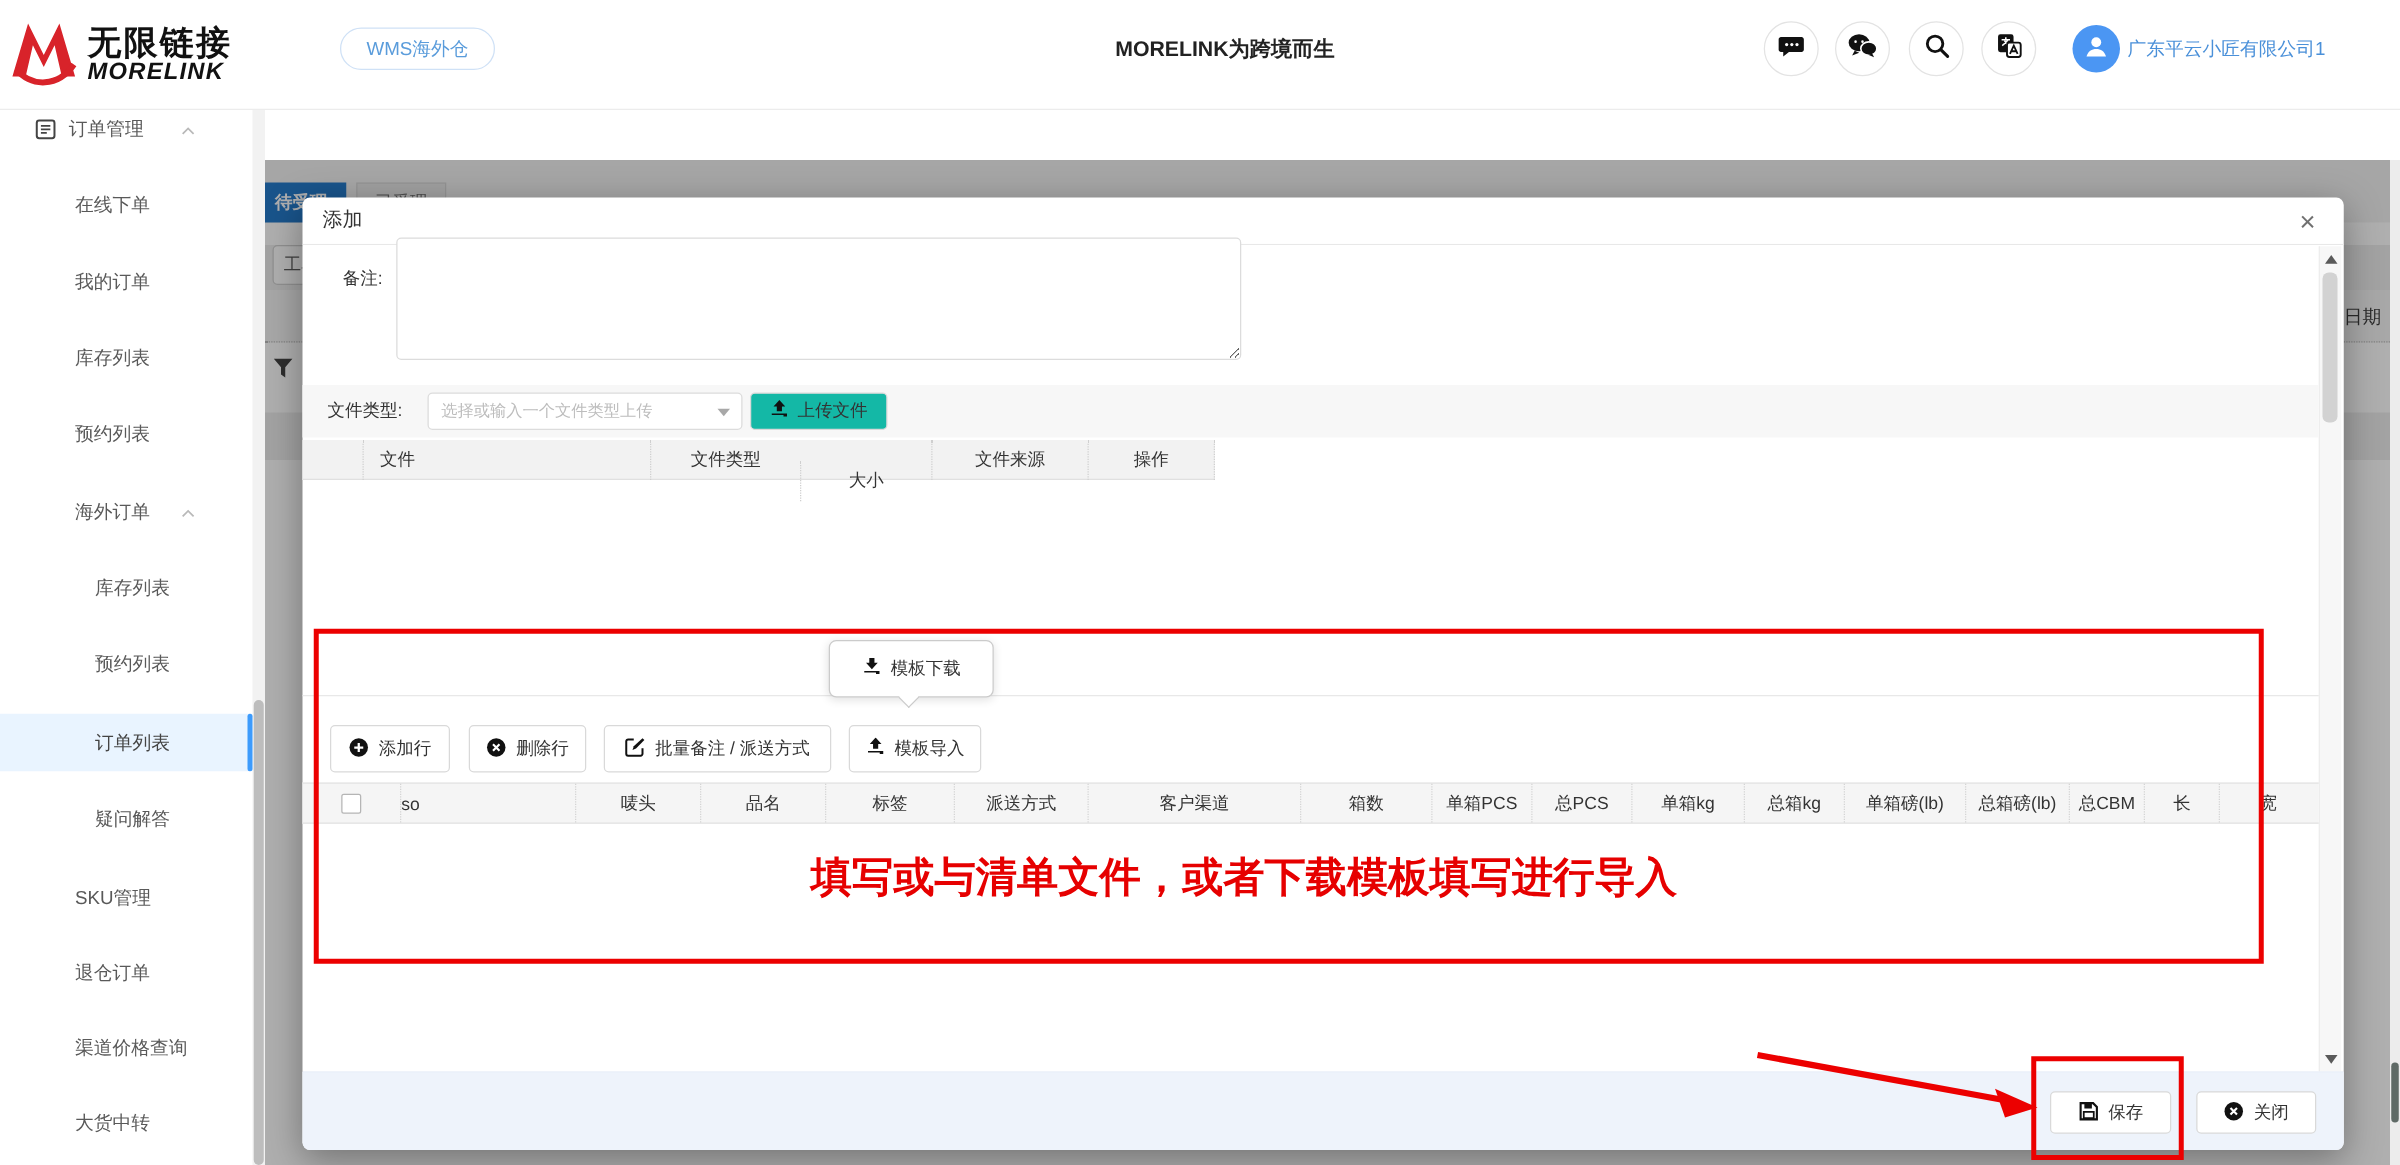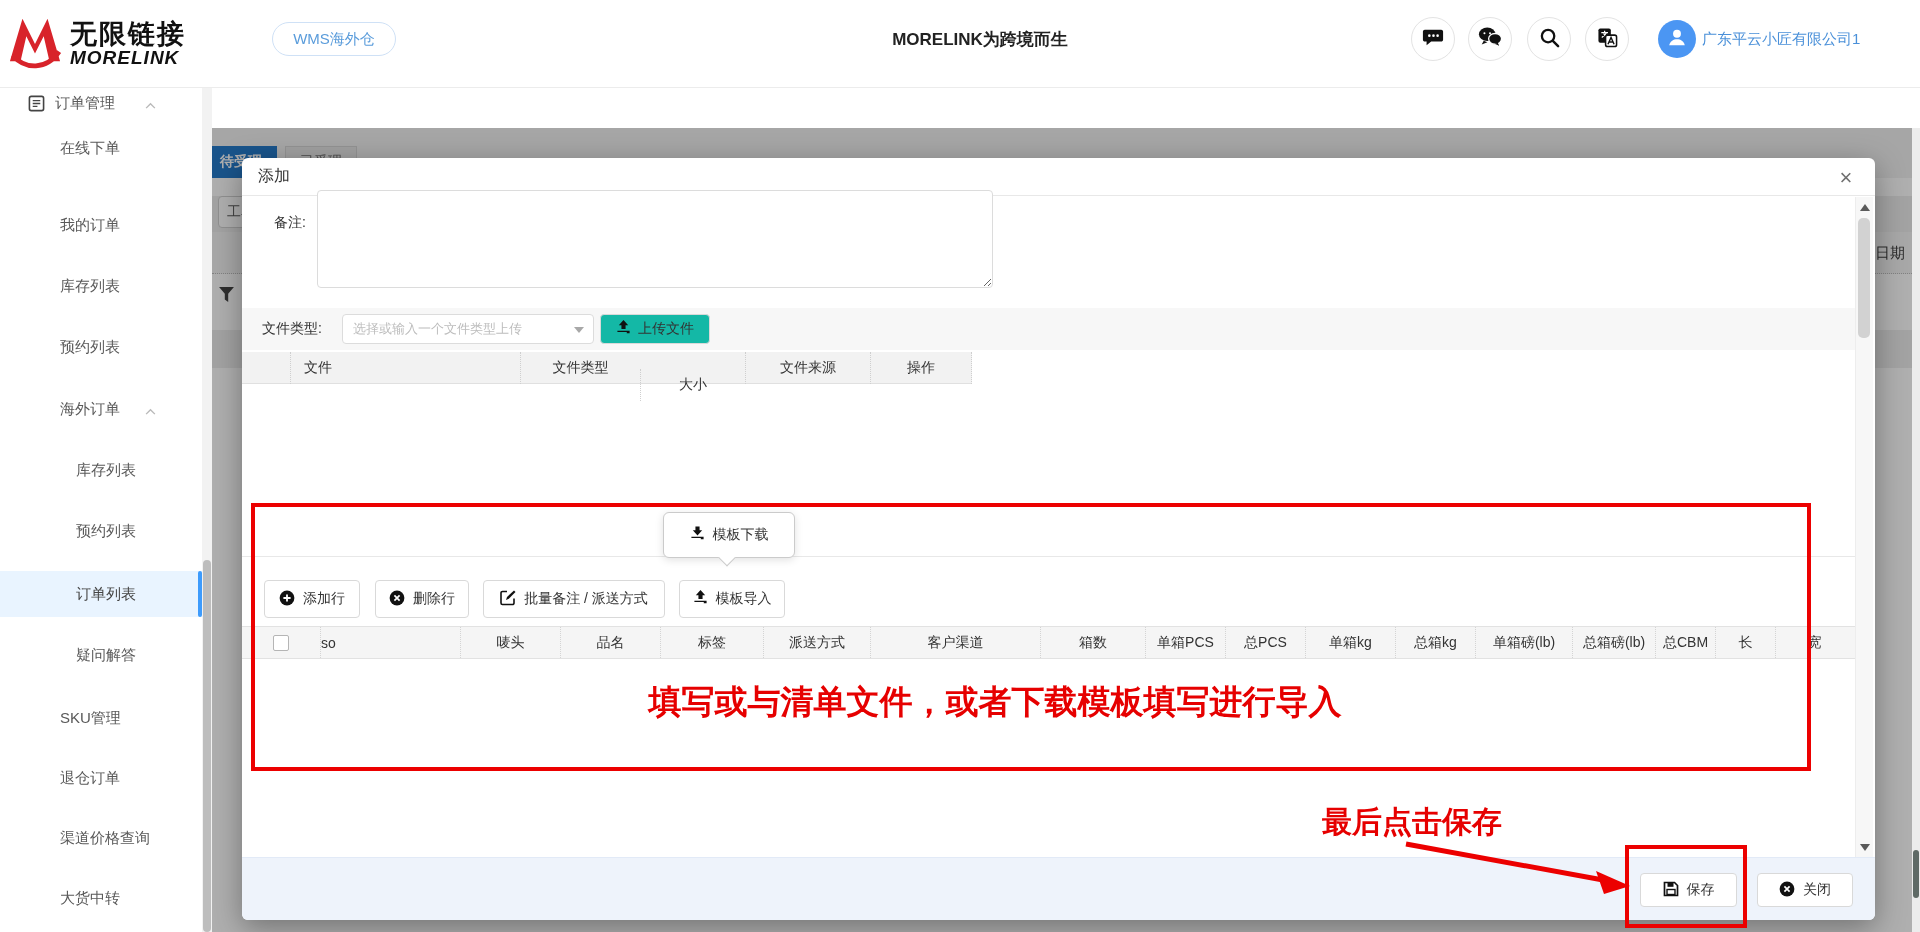--- a/index.html
+++ b/index.html
@@ -244,21 +244,21 @@
           <path d="M5 6h8M5 9h8M5 12h5" stroke="#444" stroke-width="1.4"></path>
         </svg>
     </span>
     <span class="lbl">订单管理</span>
     <span class="chev">
       <svg width="11" height="7" viewBox="0 0 12 8">
           <path d="M1 7 L6 2 L11 7" stroke="#b9b9b9" stroke-width="1.6" fill="none"></path>
         </svg>
     </span>
   </div>
-  <div class="abs snav lv0" style="top:128px; z-index:31;">
+  <div class="abs snav lv0" style="top:144px; z-index:31;">
       <span class="lbl">在线下单</span>
     </div>
   <div class="abs snav lv0" style="top:205px; z-index:31;">
       <span class="lbl">我的订单</span>
     </div>
   <div class="abs snav lv0" style="top:266px; z-index:31;">
       <span class="lbl">库存列表</span>
     </div>
   <div class="abs snav lv0" style="top:327px; z-index:31;">
       <span class="lbl">预约列表</span>
@@ -442,21 +442,20 @@
       <svg width="16" height="16" viewBox="0 0 16 16">
           <circle cx="8" cy="8" r="7.4" fill="#111"></circle>
           <path d="M5.4 5.4l5.2 5.2M10.6 5.4l-5.2 5.2" stroke="#fff" stroke-width="1.7"></path>
         </svg>
     </span>
     <span>关闭</span>
   </div>
 
   <div class="abs red-box"></div>
   <div class="abs red-note">填写或与清单文件，或者下载模板填写进行导入</div>
-  <div class="abs red-note2">最后点击保存</div>
   <div class="abs save-box"></div>
   <div class="abs arrow-svg">
     <svg width="245" height="64" viewBox="0 0 245 64">
       <path d="M8 8 L205 44" stroke="#ec0000" stroke-width="5" fill="none"></path>
       <polygon points="232,50 198,35 206,58" fill="#ec0000"></polygon>
     </svg>
   </div>
 
 </div>
 

